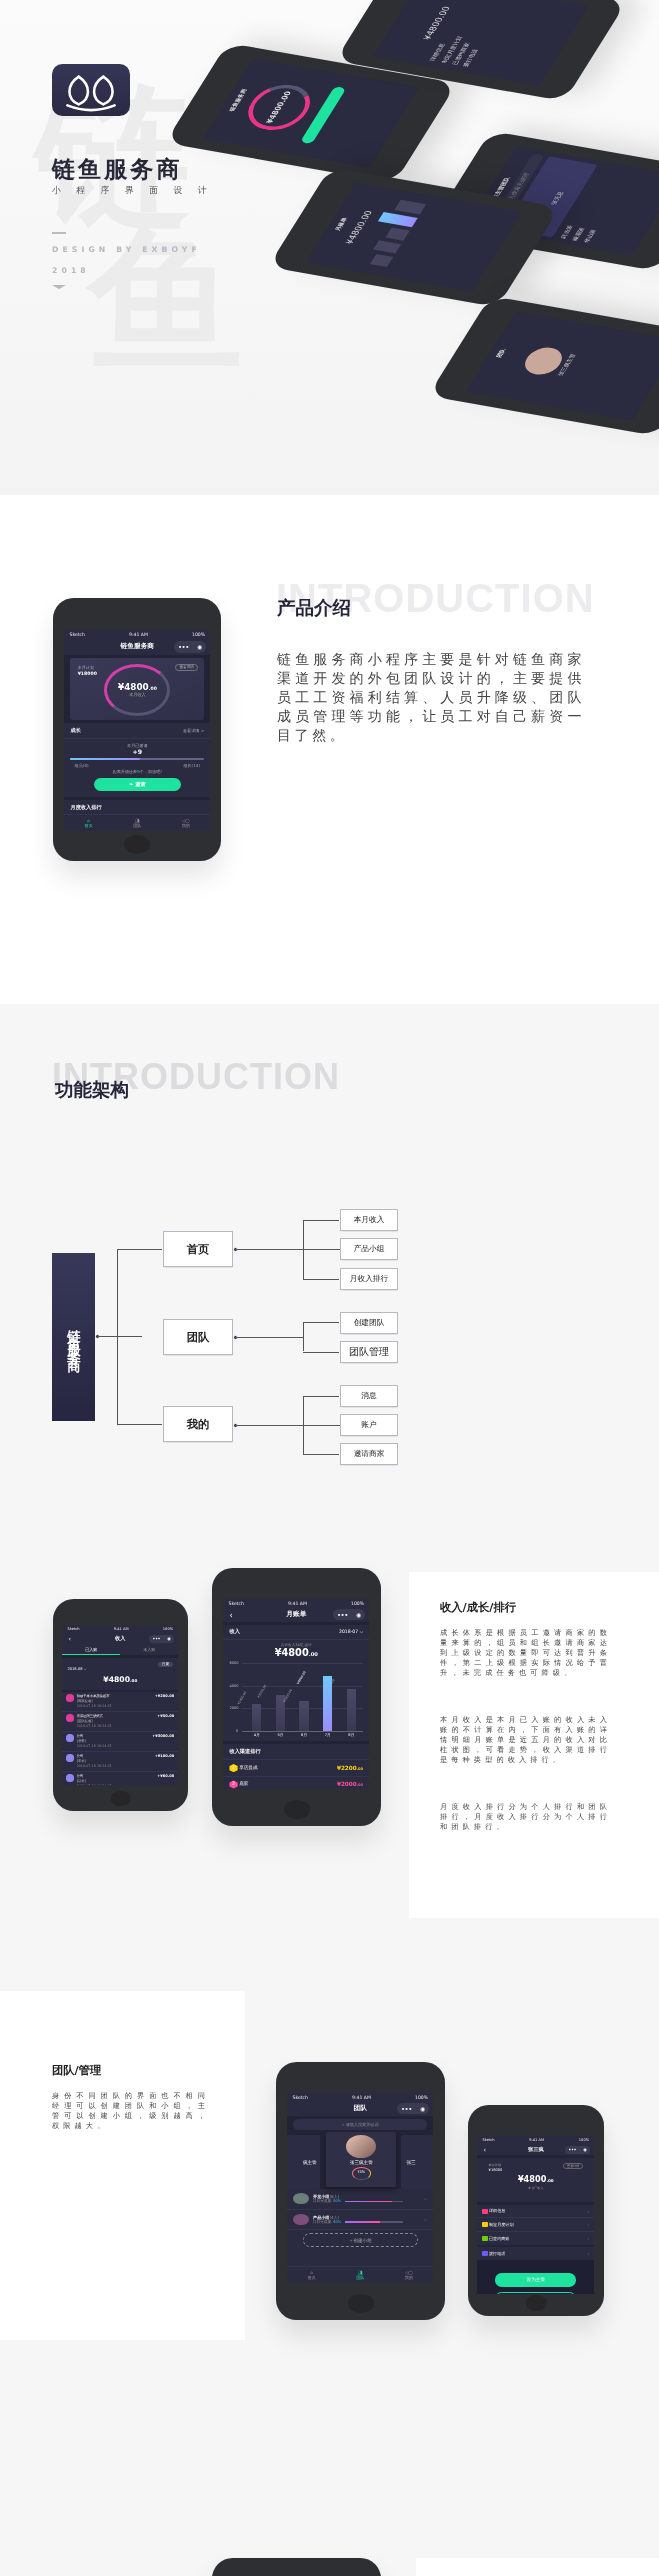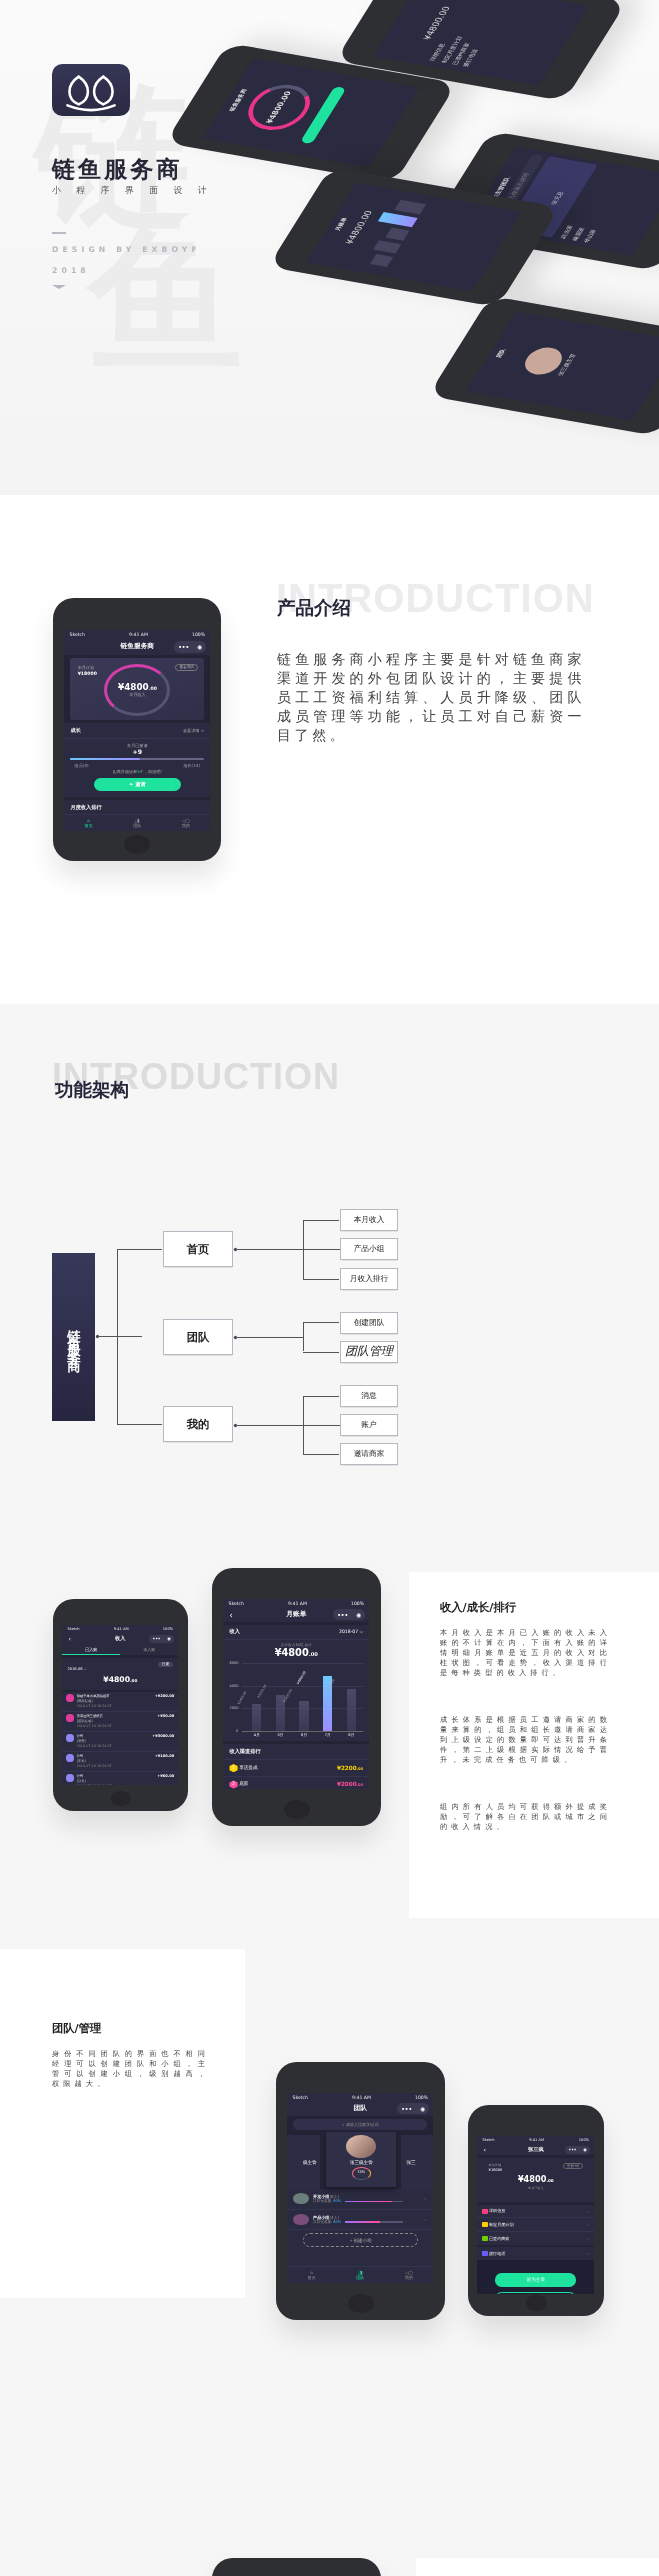--- a/index.html
+++ b/index.html
@@ -207,21 +207,21 @@
   <div class="dot" style="left:233px;top:419px;"></div>
   <div class="line" style="left:235px;top:421px;width:105px;height:0.5px;"></div>
   <div class="line" style="left:303px;top:392px;width:0.5px;height:59px;"></div>
   <div class="line" style="left:303px;top:392px;width:36px;height:0.5px;"></div>
   <div class="line" style="left:303px;top:450px;width:36px;height:0.5px;"></div>
 
   <div class="dbox" style="left:340px;top:205px;width:58px;height:21.6px;font-size:7.7px;">本月收入</div>
   <div class="dbox" style="left:340px;top:234px;width:58px;height:21.6px;font-size:7.7px;">产品小组</div>
   <div class="dbox" style="left:340px;top:264px;width:58px;height:21.6px;font-size:7.7px;">月收入排行</div>
   <div class="dbox" style="left:340px;top:308px;width:58px;height:21.6px;font-size:7.7px;">创建团队</div>
-  <div class="dbox" style="left:340px;top:337px;width:58px;height:21.6px;font-size:12px;font-style:italic;">团队管理</div>
+  <div class="dbox" style="left:340px;top:337px;width:58px;height:21.6px;font-size:10px;">团队管理</div>
   <div class="dbox" style="left:340px;top:381px;width:58px;height:21.6px;font-size:7.7px;">消息</div>
   <div class="dbox" style="left:340px;top:410px;width:58px;height:21.6px;font-size:7.7px;">账户</div>
   <div class="dbox" style="left:340px;top:439px;width:58px;height:21.6px;font-size:7.7px;">邀请商家</div>
 </section>
 
 <div class="phone" style="left:53px;top:1599px;width:135px;height:212px;">
   <div class="scr" style="left:9.3px;top:26px;width:116px;height:160px;">
     <div class="status" style="font-size:3.6px;">
         <span>Sketch</span>
         <span>9:41 AM</span>
@@ -360,26 +360,26 @@
     <div class="row" style="padding:3.6px 6.2px;font-size:4.6px;">
       <span><span style="display:inline-block;width:8.2px;height:8.2px;background:#ff4f9a;color:#fff;text-align:center;clip-path:polygon(50% 0,100% 25%,100% 75%,50% 100%,0 75%,0 25%);font-size:4.6px;line-height:8.2px;">2</span> <span>底薪</span></span>
       <span style="color:#ff4f9a;font-size:5.7px;font-weight:bold;"><span>¥2000</span><span style="font-size:3.6px">.00</span></span>
     </div>
   </div>
   <div class="home" style="bottom:7.2px;"></div>
 </div>
 
 <div class="card" style="left:409px;top:1572px;width:251px;height:346px;padding:28px 49px 0 31px;">
   <div class="card-title">收入/成长/排行</div>
+  <p class="card-p">成长体系是根据员工邀请商家的数量来算的，组员和组长邀请商家达到上级设定的数量即可达到晋升条件，第二上级根据实际情况给予晋升，未完成任务也可降级。</p>
   <p class="card-p">本月收入是本月已入账的收入未入账的不计算在内，下面有入账的详情明细月账单是近五月的收入对比柱状图，可看走势，收入渠道排行是每种类型的收入排行。</p>
-  <p class="card-p">成长体系是根据员工邀请商家的数量来算的，组员和组长邀请商家达到上级设定的数量即可达到晋升条件，第二上级根据实际情况给予晋升，未完成任务也可降级。</p>
-  <p class="card-p">组内所有人员均可获得额外提成奖励，可了解各自在团队或城市之间的收入情况。</p>
-</div>
-
-<div class="card" style="left:0;top:1949px;width:245px;height:349px;padding:72px 36px 0 52px;">
+  <p class="card-p">月度收入排行分为个人排行和团队排行，月度收入排行分为个人排行和团队排行。</p>
+</div>
+
+<div class="card" style="left:0;top:1991px;width:245px;height:349px;padding:72px 36px 0 52px;">
   <div class="card-title">团队/管理</div>
   <p class="card-p">身份不同团队的界面也不相同经理可以创建团队和小组，主管可以创建小组，级别越高，权限越大。</p>
 </div>
 
 <div class="phone" style="left:276px;top:2062px;width:169px;height:258px;">
   <div class="scr" style="left:11.3px;top:31px;width:146px;height:190px;">
     <div class="status">
         <span>Sketch</span>
         <span>9:41 AM</span>
         <span>100%</span>

